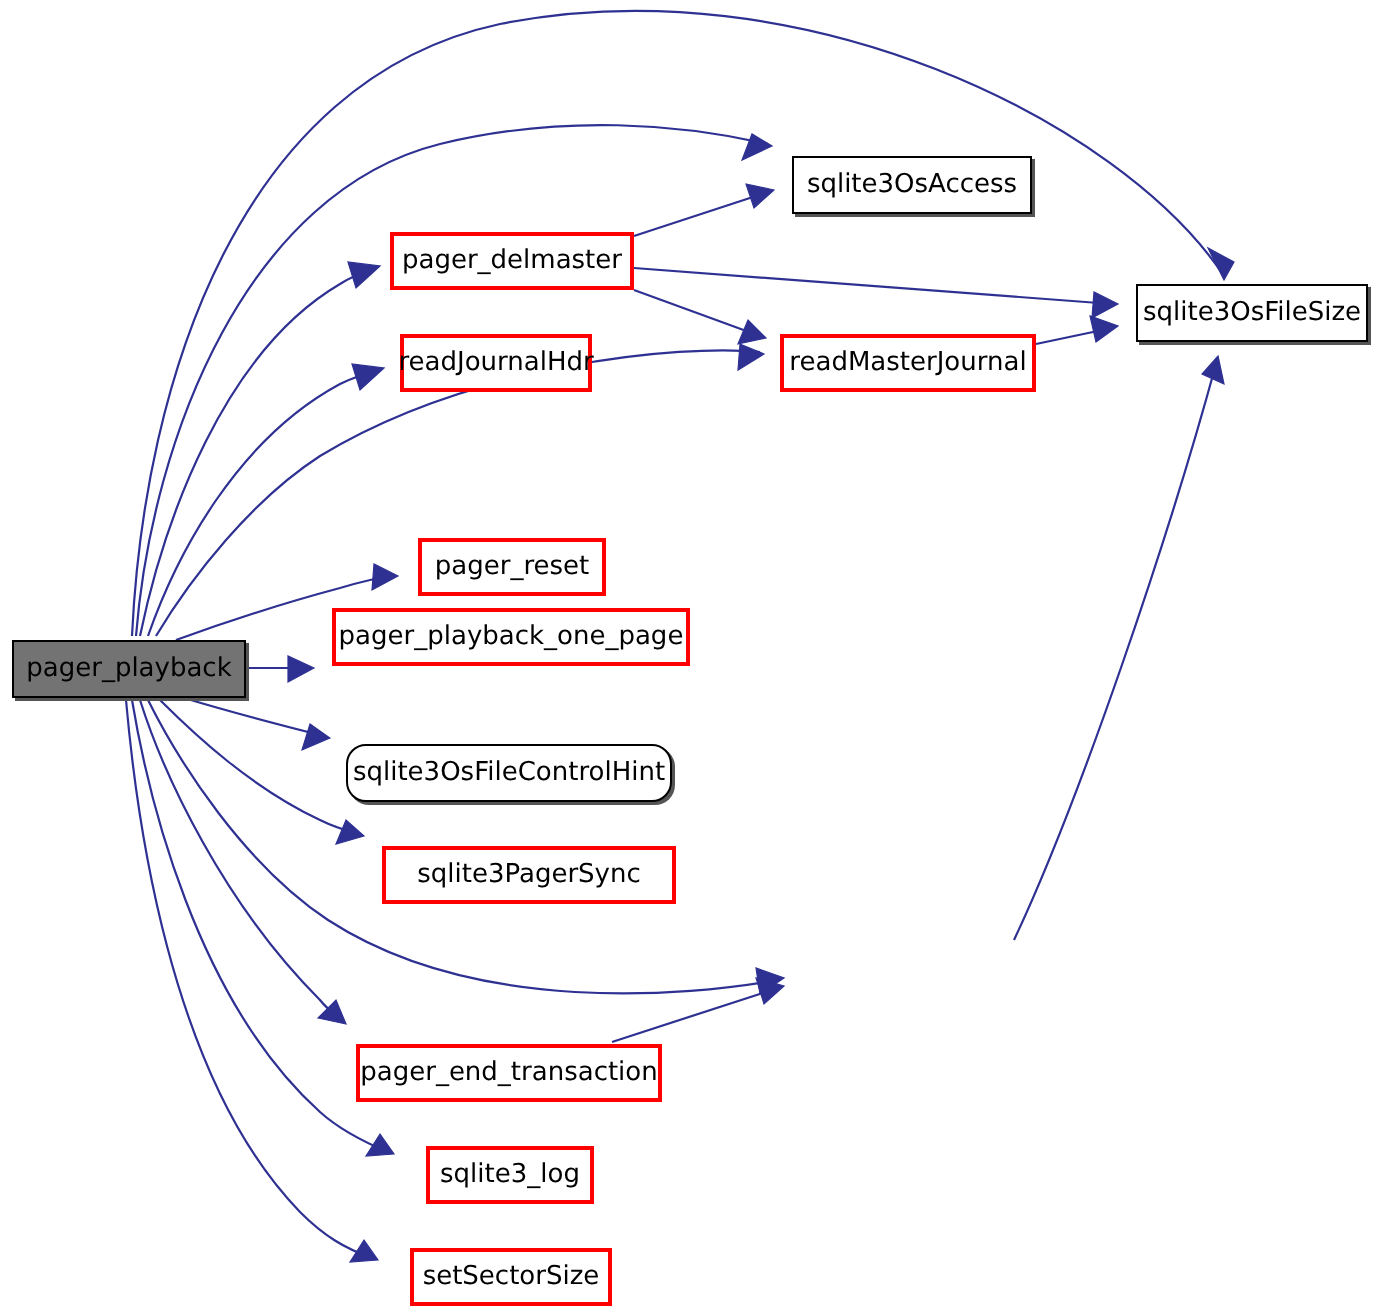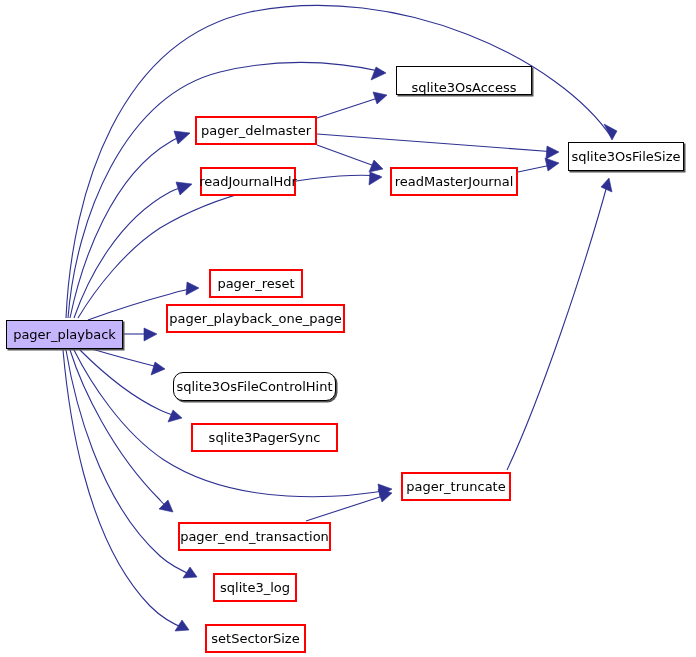--- a/index.html
+++ b/index.html
@@ -47,21 +47,21 @@
   }
   .node.red {
     border: 2px solid #ff0000;
   }
   .node.black {
     border: 1px solid #000000;
     box-shadow: 1.5px 1.5px 0 0 #555555;
   }
   .node.current {
     border: 1px solid #000000;
-    background: #c4b5fd;
+    background: #737373;
     box-shadow: 1.5px 1.5px 0 0 #555555;
   }
 </style>
 </head>
 <body>
 
 <div id="canvas">
 
   <svg id="graph-svg" viewBox="0 0 696 657" xmlns="http://www.w3.org/2000/svg">
 
@@ -159,21 +159,21 @@
       <path class="edge-path" d="M 306,521 L 389,494"></path>
       <polygon class="edge-arrow" points="392,493 382,502 378,489"></polygon>
     </g>
 
   </svg>
 
   <div class="node current" style="left:6px; top:320px; width:117px; height:29px;">
     <span>pager_playback</span>
   </div>
 
-  <div class="node black" style="left:396px; top:66px; width:136px; height:29px;align-items:flex-end;">
+  <div class="node black" style="left:396px; top:78px; width:120px; height:29px;">
     <span>sqlite3OsAccess</span>
   </div>
 
   <div class="node red" style="left:195px; top:116px; width:122px; height:29px;">
     <span>pager_delmaster</span>
   </div>
 
   <div class="node black" style="left:568px; top:142px; width:116px; height:29px;">
     <span>sqlite3OsFileSize</span>
   </div>
@@ -195,23 +195,20 @@
   </div>
 
   <div class="node black" style="left:173px; top:372px; width:163px; height:29px;border-radius:10px;">
     <span>sqlite3OsFileControlHint</span>
   </div>
 
   <div class="node red" style="left:191px; top:423px; width:147px; height:29px;">
     <span>sqlite3PagerSync</span>
   </div>
 
-  <div class="node red" style="left:401px; top:472px; width:110px; height:29px;">
-    <span>pager_truncate</span>
-  </div>
 
   <div class="node red" style="left:178px; top:522px; width:153px; height:29px;">
     <span>pager_end_transaction</span>
   </div>
 
   <div class="node red" style="left:213px; top:573px; width:84px; height:29px;">
     <span>sqlite3_log</span>
   </div>
 
   <div class="node red" style="left:205px; top:624px; width:101px; height:29px;">

